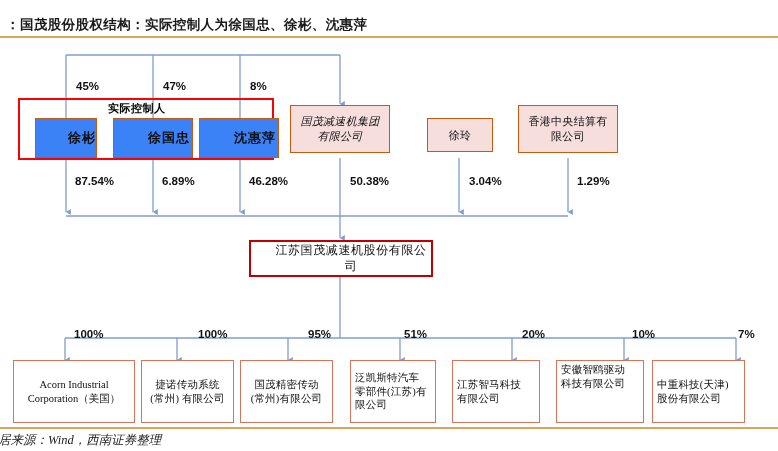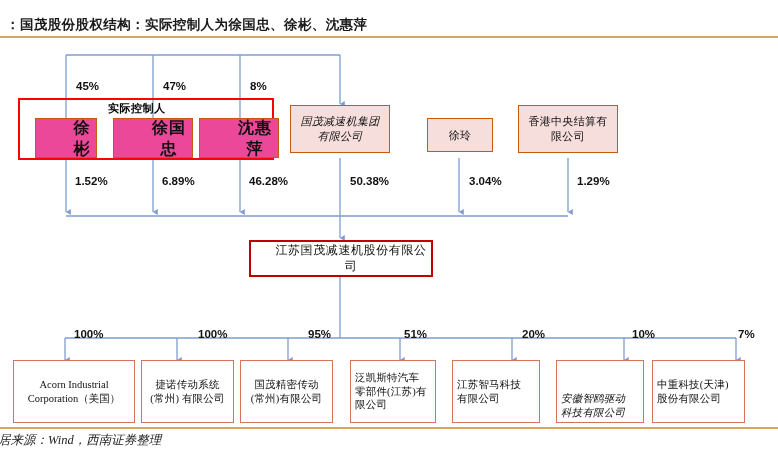--- a/index.html
+++ b/index.html
@@ -42,22 +42,22 @@
 
   
   .node{
     position:absolute;box-sizing:border-box;
     display:flex;align-items:center;justify-content:center;
     text-align:center;
     font-family:"Liberation Serif","DejaVu Serif",serif;
     font-size:11px;color:#101010;line-height:1.32;
   }
   .node-person{
-    background:#ec4899;border:1.4px solid #C55A11;
-    font-size:16px;font-weight:bold;letter-spacing:1px;padding-left:32px;
+    background:#3b82f6;border:1.4px solid #C55A11;
+    font-size:13px;font-weight:bold;letter-spacing:1px;padding-left:32px;
   }
   .node-holder{
     background:#F5DEDC;border:1.4px solid #C55A11;
     font-size:11px;letter-spacing:0.3px;
   }
   .node-core{
     background:#ffffff;border:2px solid #C00000;
     font-size:12px;letter-spacing:0.6px;
   }
   .node-sub{
@@ -158,21 +158,21 @@
 
   <div class="node node-holder" style="left:427px;top:118px;width:66px;height:34px;">
     <span>徐玲</span>
   </div>
 
   <div class="node node-holder" style="left:518px;top:105px;width:100px;height:48px;flex-direction:column;">
     <span>香港中央结算有</span>
     <span>限公司</span>
   </div>
 
-  <div class="pct" style="left:75px;top:175px;">1.52%</div>
+  <div class="pct" style="left:75px;top:175px;">87.54%</div>
   <div class="pct" style="left:162px;top:175px;">6.89%</div>
   <div class="pct" style="left:249px;top:175px;">46.28%</div>
   <div class="pct" style="left:350px;top:175px;">50.38%</div>
   <div class="pct" style="left:469px;top:175px;">3.04%</div>
   <div class="pct" style="left:577px;top:175px;">1.29%</div>
 
   <div class="node node-core" style="left:249px;top:240px;width:184px;height:37px;padding-left:20px;">
     <span>江苏国茂减速机股份有限公司</span>
   </div>
 
@@ -203,21 +203,21 @@
     <span>泛凯斯特汽车</span>
     <span>零部件(江苏)有</span>
     <span>限公司</span>
   </div>
 
   <div class="node node-sub leftal" style="left:452px;top:360px;width:88px;height:63px;flex-direction:column;align-items:flex-start;justify-content:center;">
     <span>江苏智马科技</span>
     <span>有限公司</span>
   </div>
 
-  <div class="node node-sub leftal" style="left:556px;top:360px;width:88px;height:63px;flex-direction:column;align-items:flex-start;justify-content:flex-end;font-style:italic;">
+  <div class="node node-sub leftal" style="left:556px;top:360px;width:88px;height:63px;flex-direction:column;align-items:flex-start;justify-content:flex-start;">
     <span>安徽智鸥驱动</span>
     <span>科技有限公司</span>
   </div>
 
   <div class="node node-sub leftal" style="left:652px;top:360px;width:93px;height:63px;flex-direction:column;align-items:flex-start;justify-content:center;">
     <span>中重科技(天津)</span>
     <span>股份有限公司</span>
   </div>
 
   <div class="footer-rule"></div>

